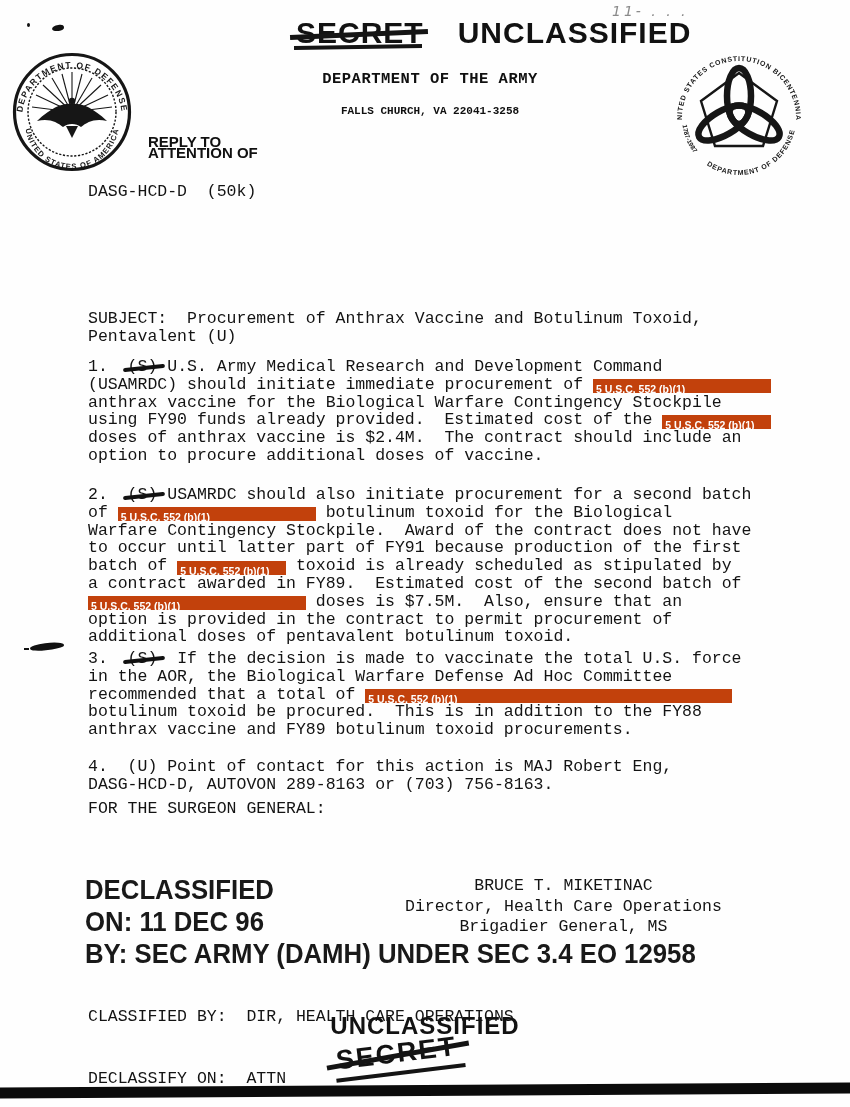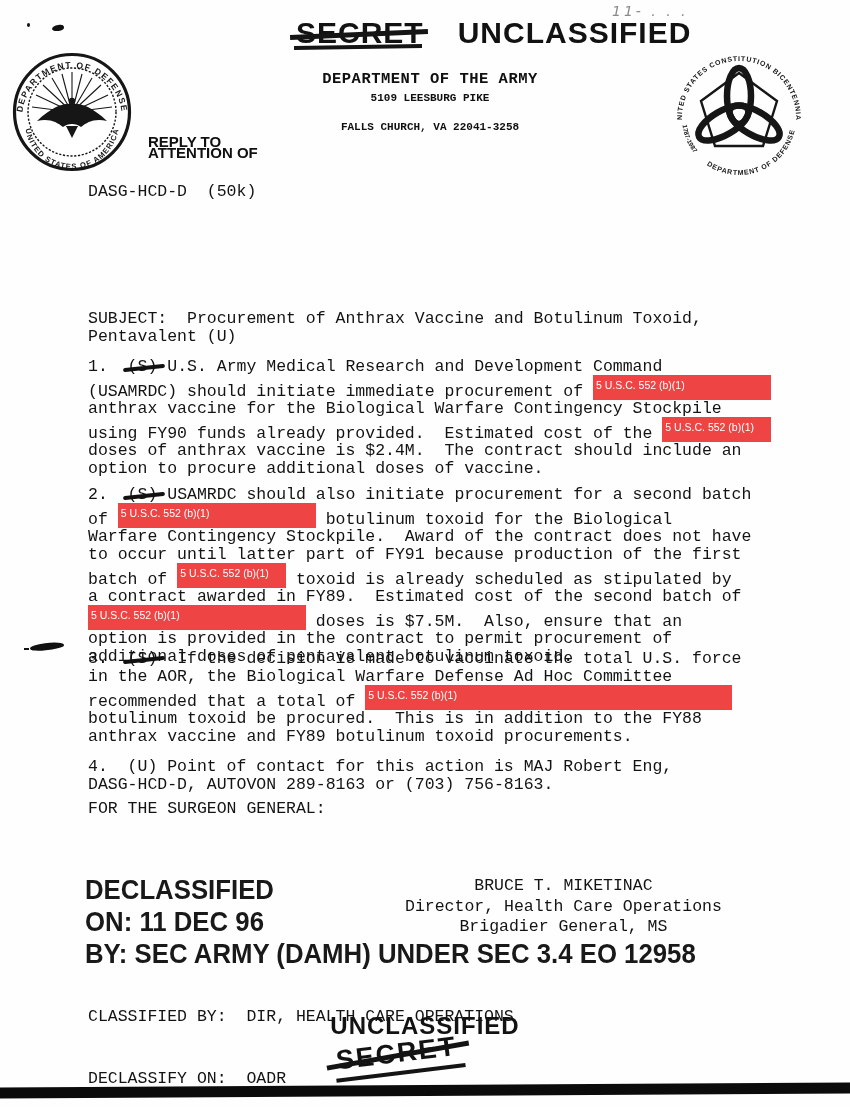--- a/index.html
+++ b/index.html
@@ -47,22 +47,22 @@
   .tw{
     position:absolute;left:88px;width:700px;
     font-size:16.5px;line-height:17.8px;white-space:pre-wrap;color:#131313;
   }
   .struck{position:relative;display:inline-block;}
   .struck::after{
     content:"";position:absolute;left:-5px;right:-7px;top:45%;height:4px;
     background:#111;transform:rotate(-6deg);border-radius:2px;
   }
   .redaction{
-    display:inline-block;height:25px;background:#ef4444;position:relative;
-    vertical-align:-3.5px;margin-top:-1px;margin-bottom:-1px;
+    display:inline-block;height:14px;background:#c2410c;position:relative;
+    vertical-align:-3.5px;margin-top:-1px;margin-bottom:-1px;font-weight:bold;
   }
   .redaction-label{
     position:absolute;left:3px;top:2px;color:#fff;white-space:nowrap;
     font-family:"Liberation Sans","DejaVu Sans",sans-serif;font-size:10.5px;letter-spacing:0;
   }
   
   .declass-line{
     position:absolute;left:85px;
     font-family:"Liberation Sans","DejaVu Sans",sans-serif;
     font-weight:bold;color:#191919;font-size:28px;white-space:nowrap;
@@ -144,21 +144,20 @@
     <text font-family="Liberation Sans,DejaVu Sans,sans-serif" font-size="8.6" font-weight="bold" fill="#161616" letter-spacing="1.4">
       <textPath href="#dodTop" startOffset="50%" text-anchor="middle">DEPARTMENT OF DEFENSE</textPath>
     </text>
     <text font-family="Liberation Sans,DejaVu Sans,sans-serif" font-size="7.6" font-weight="bold" fill="#161616" letter-spacing="1">
       <textPath href="#dodBot" startOffset="50%" text-anchor="middle">UNITED STATES OF AMERICA</textPath>
     </text>
   </svg>
 
   <div class="letterhead">
     <div class="lh1">DEPARTMENT OF THE ARMY</div>
-    <div class="lh3">5109 LEESBURG PIKE</div>
     <div class="lh4">FALLS CHURCH, VA 22041-3258</div>
   </div>
   <div class="reply-to">
     <div>REPLY TO</div>
     <div>ATTENTION OF</div>
   </div>
 
   <svg class="seal seal-bic" viewBox="-65 -65 130 130">
     <defs>
       <path id="bicTop" d="M -57,8 A 57,57 0 0,1 57,8" fill="none"></path>
@@ -220,20 +219,20 @@
   </div>
 
   <div class="signature">
     <div>BRUCE T. MIKETINAC</div>
     <div>Director, Health Care Operations</div>
     <div>Brigadier General, MS</div>
   </div>
 
   <div class="classby">
     <div>CLASSIFIED BY:  DIR, HEALTH CARE OPERATIONS</div>
-    <div>DECLASSIFY ON:  OADR</div>
+    <div>DECLASSIFY ON:  ATTN</div>
   </div>
 
   <div class="footer-unclass">UNCLASSIFIED</div>
   <div class="footer-secret">SECRET</div>
   <div class="bottom-bar"></div>
 
 </div>
 
 </body></html>

